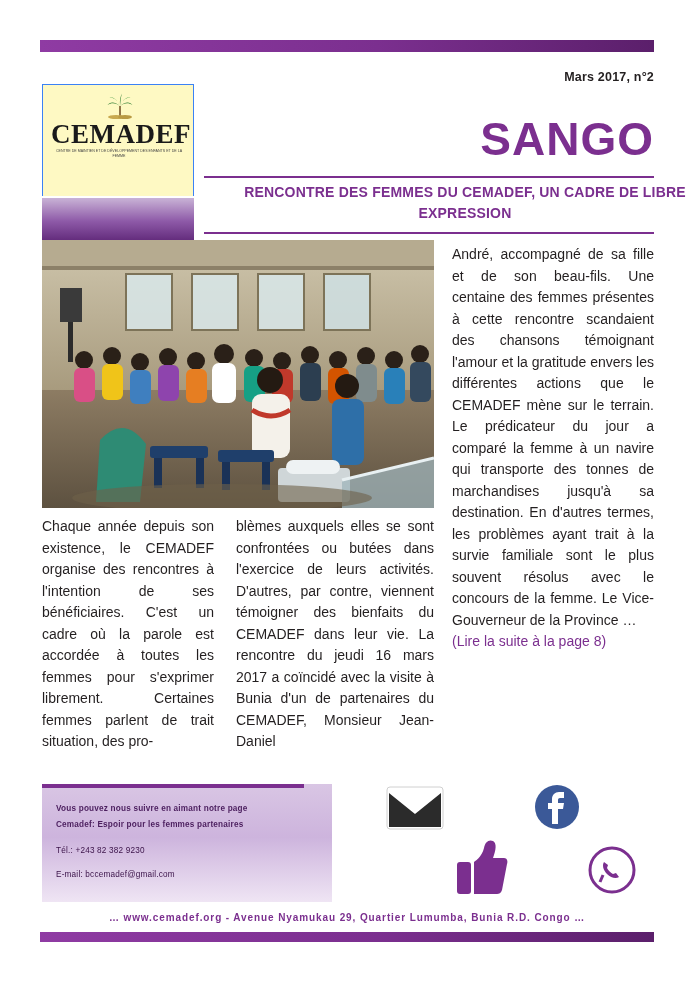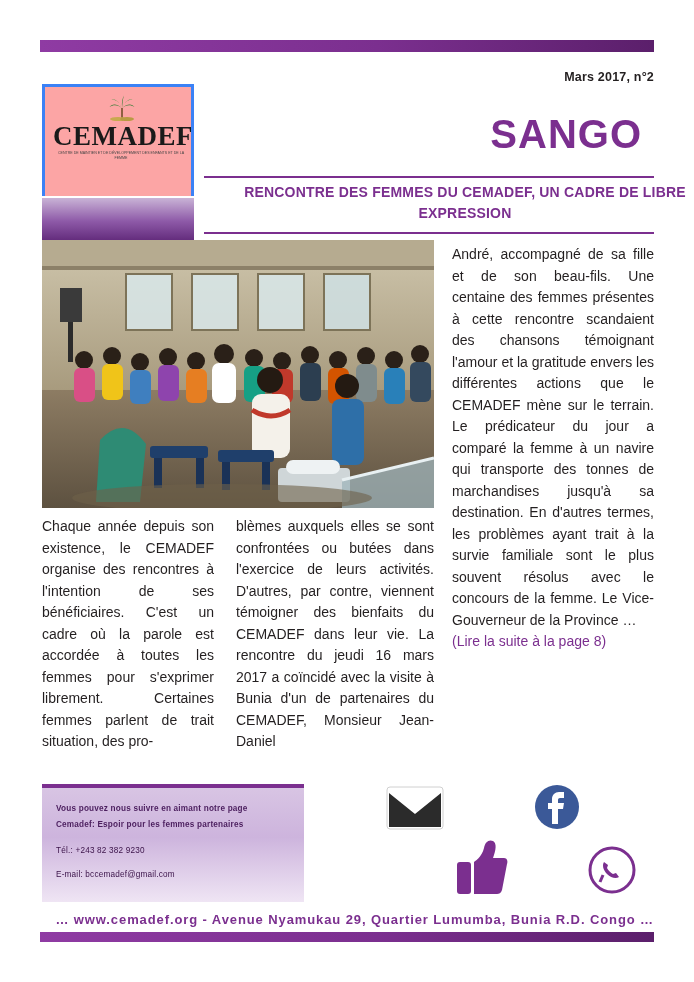--- a/index.html
+++ b/index.html
@@ -38,22 +38,22 @@
     font-weight: bold;
     color: #231f20;
     letter-spacing: .2px;
   }
 
   
   .logo-box {
     position: absolute;
     left: 42px; top: 84px;
     width: 152px; height: 116px;
-    border: 3px solid #3b82f6;
-    background: #fca5a5;
+    border: 1px solid #3b82f6;
+    background: #fef9c3;
     overflow: hidden;
   }
   .logo-inner {
     position: absolute;
     left: 0; top: 0; width: 152px; height: 96px;
   }
   .logo-text {
     position: absolute;
     left: 8px; top: 34px;
     width: 136px;
@@ -90,23 +90,23 @@
   .left-band-2 {
     position: absolute;
     left: 42px; top: 198px;
     width: 152px; height: 66px;
     background: linear-gradient(180deg, #c9b3d6 0%, #8e5aa8 35%, #5b2374 70%, #d9c8e2 100%);
   }
 
   
   .masthead {
     position: absolute;
-    right: 52px; top: 112px;
+    right: 40px; top: 112px;
     font-family: "Liberation Sans", sans-serif;
-    font-size: 40px;
+    font-size: 46px;
     font-weight: bold;
     color: #7b2f8f;
     letter-spacing: 1px;
   }
 
   
   .headline-rule-top {
     position: absolute;
     left: 204px; top: 176px;
     width: 450px; height: 2px;
@@ -156,21 +156,21 @@
 
   .suite {
     color: #7b2f8f;
     font-weight: normal;
   }
 
   
   .contact-box {
     position: absolute;
     left: 42px; top: 784px;
-    width: 262px; height: 118px;
+    width: 290px; height: 118px;
     background: linear-gradient(180deg, #d9c6e4 0%, #cdb4dd 45%, #efe5f4 100%);
     text-decoration: underline;
   }
   .contact-accent {
     position: absolute;
     left: 42px; top: 784px;
     width: 262px; height: 4px;
     background: #7b2f8f;
   }
   .contact-line {
@@ -191,22 +191,22 @@
   .gmail { left: 386px; top: 786px; width: 58px; height: 44px; }
   .fb    { left: 534px; top: 784px; width: 46px; height: 46px; }
   .thumb { left: 456px; top: 838px; width: 52px; height: 58px; }
   .wa    { left: 588px; top: 846px; width: 48px; height: 48px; }
 
   
   .addr {
     position: absolute;
     left: 40px; top: 912px;
     width: 614px;
-    text-align: right;
-    font-size: 13px;
+    text-align: center;
+    font-size: 10px;
     font-weight: bold;
     color: #7b2f8f;
     letter-spacing: .9px;
   }
   .bottom-bar {
     position: absolute;
     left: 40px; top: 932px;
     width: 614px; height: 10px;
     background: linear-gradient(90deg, #8f3ba3 0%, #7b2f8f 55%, #5b1f6b 100%);
   }

